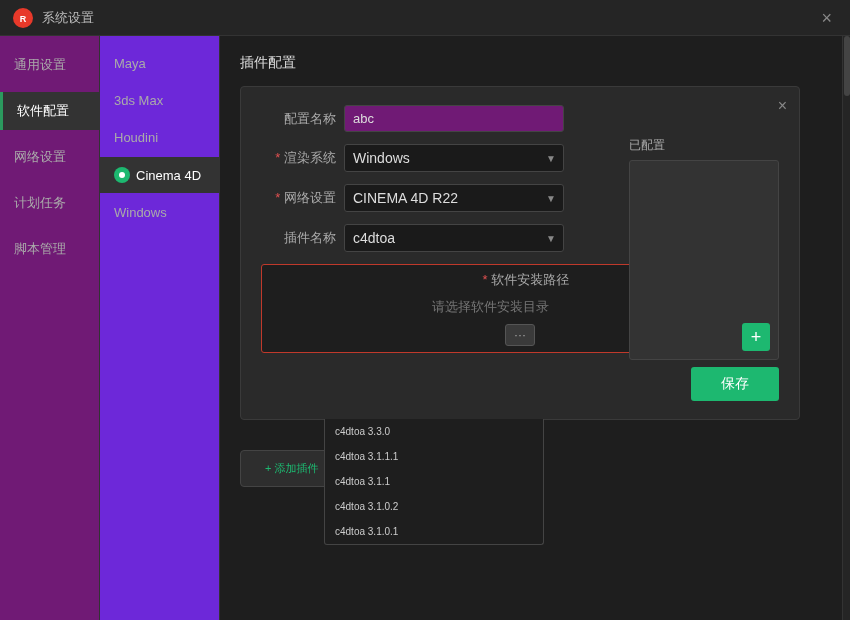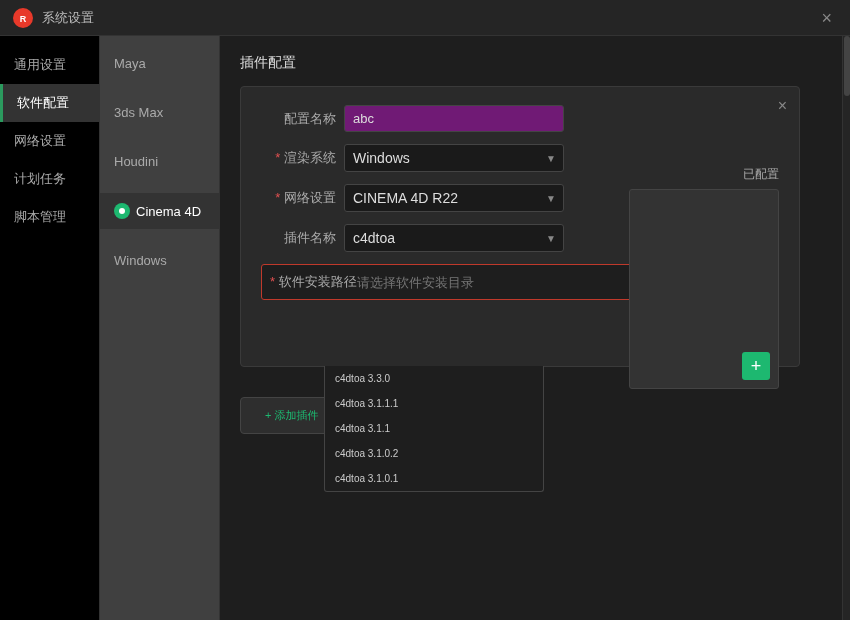--- a/index.html
+++ b/index.html
@@ -46,50 +46,50 @@
 
     
     #main-layout {
       display: flex;
       height: calc(620px - 36px);
     }
 
     
     #sidebar {
       width: 100px;
-      background: #000000;
+      background: #701a75;
       border-right: 1px solid #333;
       padding-top: 10px;
       display: flex;
       flex-direction: column;
-      gap: 0;
+      gap: 8px;
       font-family: Liberation Mono, monospace;
     }
     .sidebar-item {
       padding: 10px 14px;
       cursor: pointer;
       color: #aaa;
       font-size: 13px;
       white-space: nowrap;
     }
     .sidebar-item.active {
       color: #fff;
       background: #333;
       border-left: 3px solid #2b9a5e;
     }
 
     
     #sub-sidebar {
       width: 120px;
-      background: #404040;
+      background: #6d28d9;
       border-right: 1px solid #333;
       padding-top: 10px;
       display: flex;
       flex-direction: column;
-      gap: 14px;
+      gap: 2px;
     }
     .sub-sidebar-item {
       padding: 10px 14px;
       cursor: pointer;
       color: #aaa;
       font-size: 13px;
       white-space: nowrap;
       display: flex;
       align-items: center;
       gap: 6px;
@@ -226,20 +226,21 @@
     
     .install-path-row {
       display: flex;
       align-items: center;
       margin-bottom: 12px;
       gap: 8px;
       border: 1.5px solid #c0392b;
       border-radius: 3px;
       padding: 6px 8px;
       background: #1e1e1e;
+      flex-direction: column;
     }
     .install-path-row .form-label {
       color: #aaa;
     }
     .path-input {
       flex: 1;
       background: transparent;
       border: none;
       color: #555;
       padding: 2px 4px;
@@ -259,23 +260,22 @@
     
     #already-configured {
       position: absolute;
       right: 20px;
       top: 50px;
       width: 150px;
     }
     #configured-label {
       color: #aaa;
       font-size: 12px;
-      text-align: right;
+      text-align: left;
       margin-bottom: 6px;
-      margin-top: 29px;
     }
     #configured-box {
       background: #333;
       border: 1px solid #444;
       border-radius: 3px;
       height: 200px;
       position: relative;
     }
     #add-btn {
       position: absolute;

